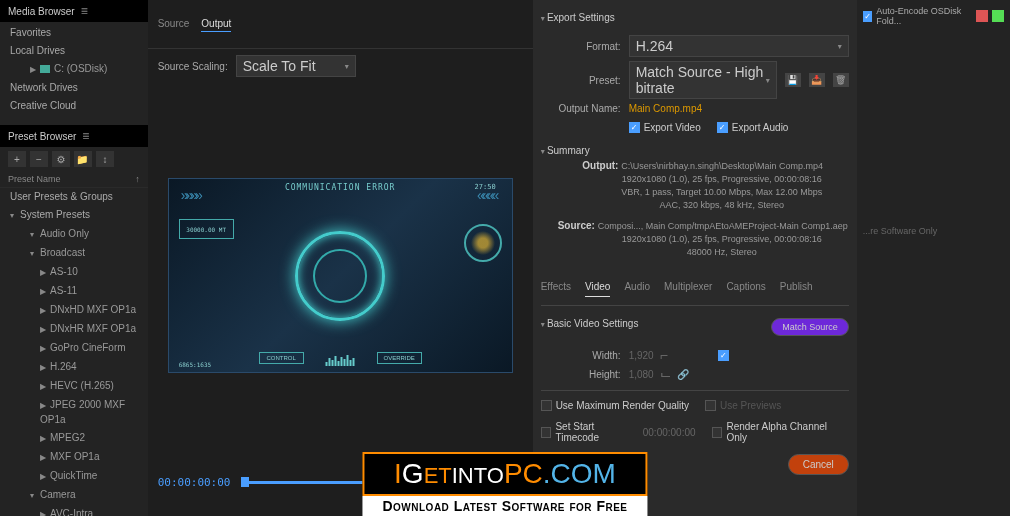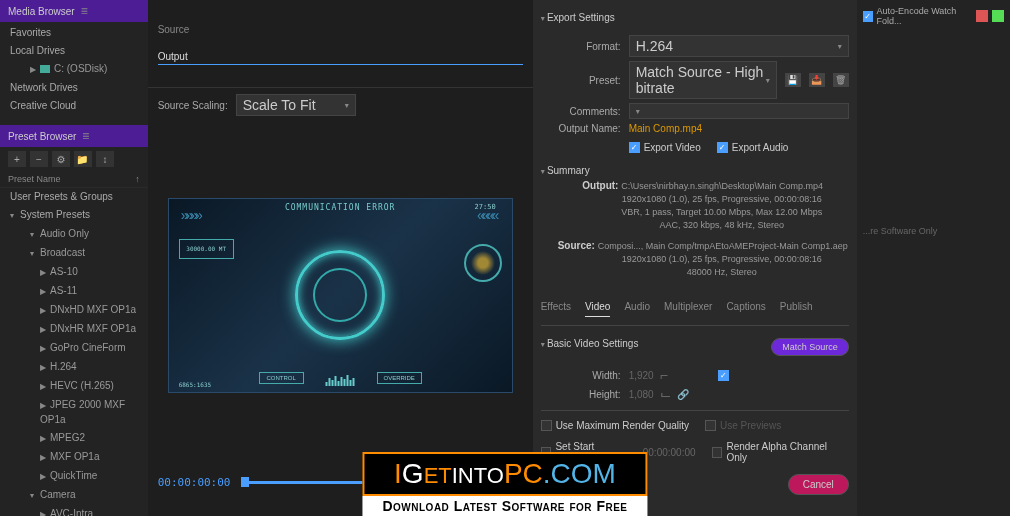--- a/index.html
+++ b/index.html
@@ -2,38 +2,38 @@
 <html><head>
 <meta charset="utf-8">
 <style>
 * { margin: 0; padding: 0; box-sizing: border-box; font-family: 'Segoe UI', Arial, sans-serif; }
 body { background: #1a1a1a; color: #a0a0a0; font-size: 10px; width: 1010px; height: 516px; overflow: hidden; position: relative; }
 
 .app { display: flex; height: 100%; }
 
 
 .sidebar-left { width: 160px; background: #232323; display: flex; flex-direction: column; }
-.panel-header { background: #4c1d95; padding: 4px 8px; font-size: 10px; color: #ccc; display: flex; align-items: center; gap: 6px; }
+.panel-header { background: #000000; padding: 4px 8px; font-size: 10px; color: #ccc; display: flex; align-items: center; gap: 6px; }
 .panel-header .hamburger { font-size: 12px; color: #888; }
 .tree-section { padding: 2px 0; }
 .tree-item { padding: 2px 10px 2px 20px; color: #999; cursor: default; font-size: 10px; line-height: 14px; }
 .tree-item.indent1 { padding-left: 30px; }
 .tree-item.indent2 { padding-left: 40px; }
 .tree-item.header-item { padding-left: 10px; color: #aaa; }
 .tree-item .disk-icon { display: inline-block; width: 10px; height: 8px; background: #4a9; margin-right: 4px; vertical-align: middle; }
 .arrow { display: inline-block; width: 8px; color: #888; font-size: 8px; margin-right: 2px; }
 
 .preset-browser { margin-top: 8px; }
 .toolbar-mini { display: flex; gap: 4px; padding: 4px 8px; }
 .toolbar-mini button { background: #333; border: none; color: #aaa; width: 18px; height: 16px; font-size: 10px; cursor: pointer; }
 .preset-row { display: flex; justify-content: space-between; padding: 3px 8px; font-size: 9px; color: #888; border-bottom: 1px solid #2a2a2a; }
 
 
 .center { flex: 1; background: #1e1e1e; display: flex; flex-direction: column; position: relative; }
-.tabs-row { display: flex; gap: 12px; padding: 22px 10px; border-bottom: 1px solid #333; flex-direction: column; }
+.tabs-row { display: flex; gap: 12px; padding: 16px 10px; border-bottom: 1px solid #333; }
 .tab { color: #888; font-size: 10px; padding: 2px 0; }
 .tab.active { color: #ddd; border-bottom: 1px solid #4a9eff; }
 .scaling-row { display: flex; align-items: center; gap: 8px; padding: 6px 10px; }
 .scaling-row label { color: #aaa; font-size: 10px; }
 .dropdown { background: #333; border: 1px solid #444; color: #ccc; padding: 2px 6px; font-size: 14px; min-width: 120px; display: flex; justify-content: space-between; align-items: center; }
 .dropdown::after { content: '▾'; color: #888; font-size: 8px; }
 
 .preview-area { flex: 1; display: flex; align-items: center; justify-content: center; padding: 20px; }
 .preview-frame { width: 345px; height: 195px; background: linear-gradient(135deg, #0a1825 0%, #1a3248 50%, #0a1825 100%); position: relative; border: 1px solid #2a4a6a; overflow: hidden; }
 .hud-title { position: absolute; top: 4px; left: 50%; transform: translateX(-50%); color: #7cc; font-size: 8px; font-family: monospace; letter-spacing: 1px; }
@@ -86,21 +86,21 @@
 .match-source-btn { float: right; background: #6d28d9; border: 1px solid #555; border-radius: 10px; color: #ccc; padding: 3px 10px; font-size: 9px; cursor: pointer; }
 .dim-row { display: flex; align-items: center; margin: 3px 0; }
 .dim-row label { width: 80px; text-align: right; color: #aaa; }
 .dim-row .value { color: #666; margin-left: 8px; }
 .link-bracket { color: #666; margin-left: 6px; font-size: 14px; }
 .link-icon { width: 14px; height: 10px; display: inline-block; margin-left: 6px; }
 
 .bottom-options { margin-top: 8px; padding-top: 6px; border-top: 1px solid #444; }
 .bottom-options .checkbox-item { margin: 3px 0; }
 
-.cancel-btn { float: right; background: #be185d; border: 1px solid #555; border-radius: 12px; color: #ccc; padding: 4px 14px; font-size: 10px; cursor: pointer; margin-top: 8px; }
+.cancel-btn { float: right; background: #c2410c; border: 1px solid #555; border-radius: 12px; color: #ccc; padding: 4px 14px; font-size: 10px; cursor: pointer; margin-top: 8px; }
 
 
 .queue-panel { width: 165px; background: #232323; padding: 6px; }
 .queue-header { display: flex; align-items: center; gap: 4px; font-size: 9px; color: #aaa; }
 .queue-controls { display: flex; gap: 4px; margin-left: auto; }
 .queue-btn { width: 12px; height: 12px; display: inline-block; }
 .queue-btn.pause { background: #d55; }
 .queue-btn.play { background: #5d5; }
 
 
@@ -231,24 +231,20 @@
     <div class="form-row">
       <label>Preset:</label>
       <div class="dropdown">
           <span>Match Source - High bitrate</span>
         </div>
       <button class="icon-btn">💾</button>
       <button class="icon-btn">📥</button>
       <button class="icon-btn">🗑</button>
     </div>
     <div class="form-row">
-      <label>Comments:</label>
-      <div class="dropdown" style="min-height:16px"></div>
-    </div>
-    <div class="form-row">
       <label>Output Name:</label>
       <span class="link-text">Main Comp.mp4</span>
     </div>
     <div class="checkbox-row">
       <div class="checkbox-item">
           <span class="checkbox">✓</span>
           <span>Export Video</span>
         </div>
       <div class="checkbox-item">
           <span class="checkbox">✓</span>
@@ -325,21 +321,21 @@
             <span>Render Alpha Channel Only</span>
           </div>
       </div>
       <button class="cancel-btn">Cancel</button>
     </div>
   </div>
 
   <div class="queue-panel">
     <div class="queue-header">
       <span class="checkbox">✓</span>
-      <span>Auto-Encode Watch Fold...</span>
+      <span>Auto-Encode OSDisk Fold...</span>
       <div class="queue-controls">
         <span class="queue-btn pause"></span>
         <span class="queue-btn play"></span>
       </div>
     </div>
     <div style="margin-top:200px;color:#666;font-size:9px">...re Software Only</div>
   </div>
 
 </div>
 

